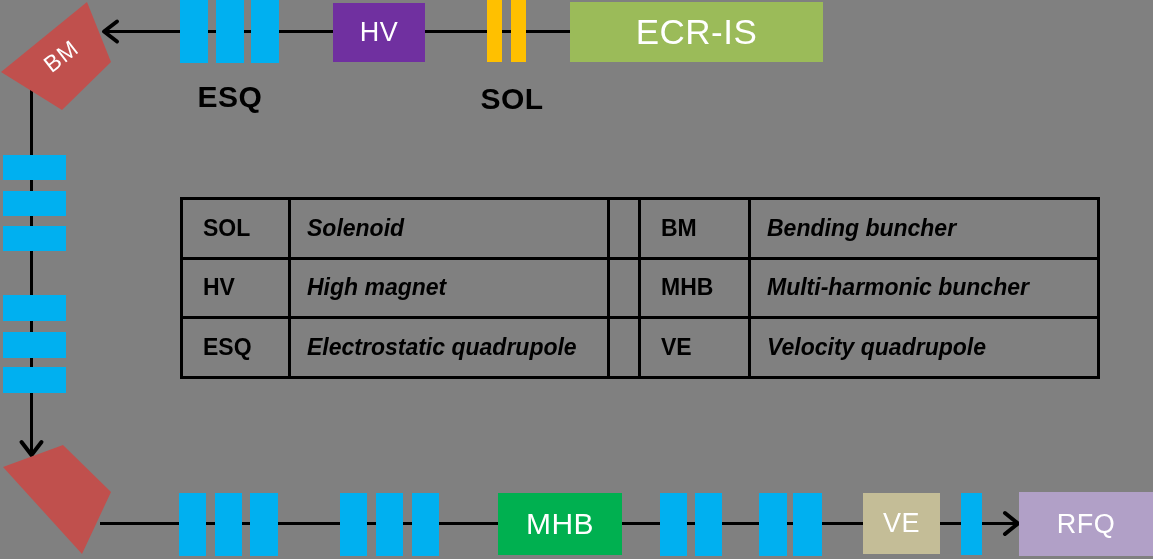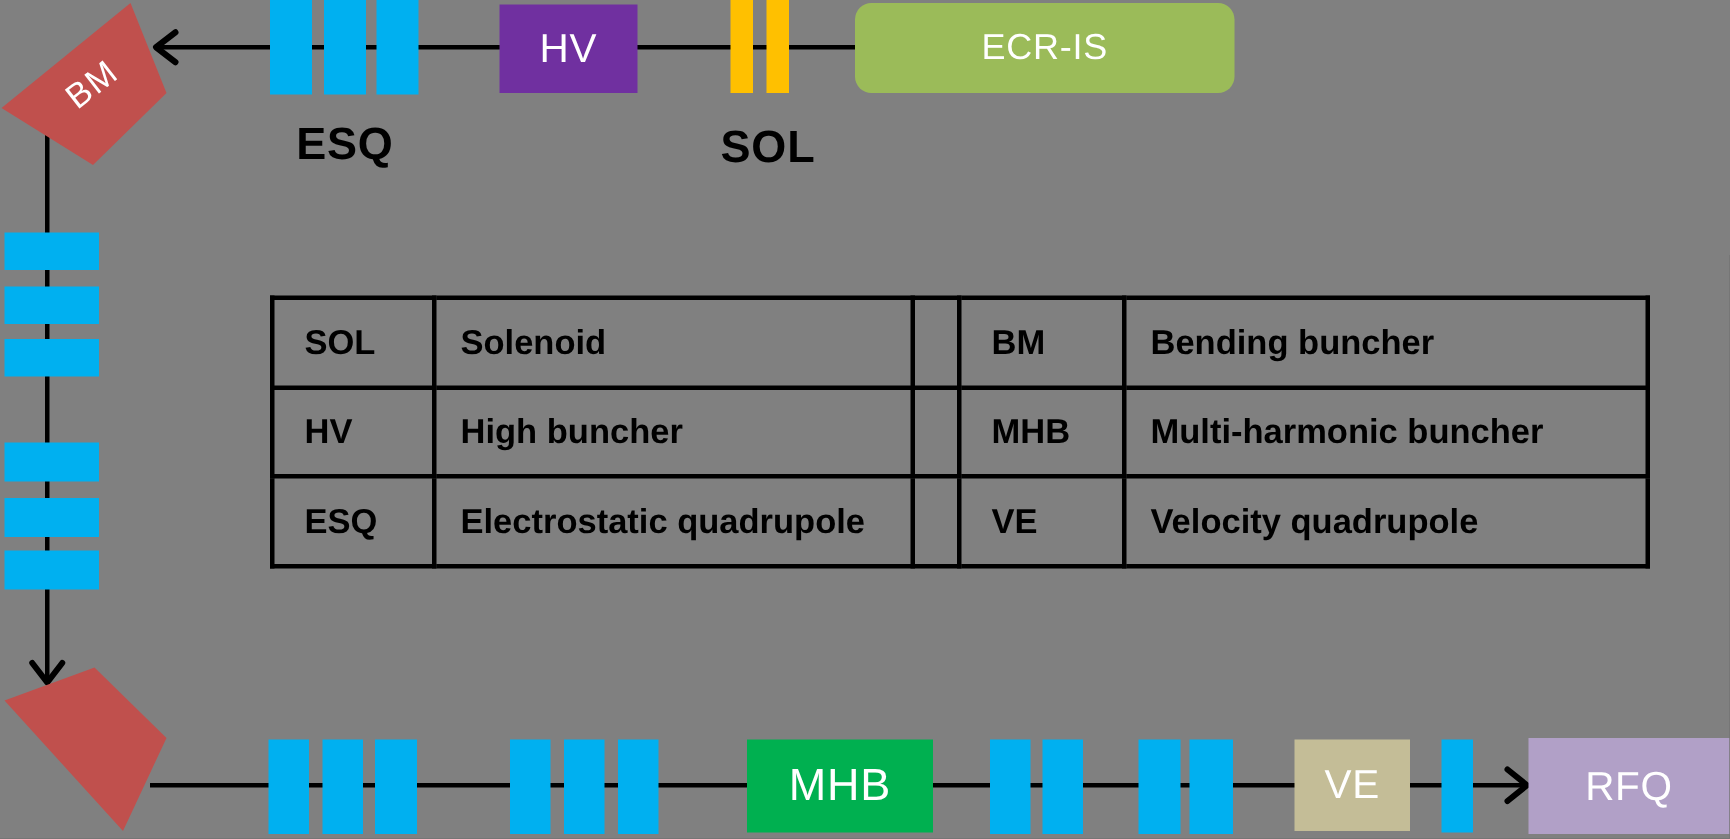--- a/index.html
+++ b/index.html
@@ -22,21 +22,21 @@
   .bar{position:absolute;}
   .bar.blue{background:var(--c-quad-blue,#00b0f0);}
   .bar.orange{background:var(--c-sol-orange,#ffc000);}
   .block{
     position:absolute;
     display:flex;align-items:center;justify-content:center;
     color:var(--c-label-white,#fff);
     letter-spacing:0.5px;
   }
   .block.hv{background:var(--c-hv-purple,#7030a0);font-size:27px;}
-  .block.ecr{background:var(--c-ecr-green,#9bbb59);font-size:24px;border-radius:11px;}
+  .block.ecr{background:var(--c-ecr-green,#9bbb59);font-size:35px;}
   .block.mhb{background:var(--c-mhb-green,#00b050);font-size:30px;}
   .block.ve{background:var(--c-ve-tan,#c4bd97);font-size:27px;}
   .block.rfq{background:var(--c-rfq-lavender,#b1a0c7);font-size:27px;}
   .diagram-label{
     position:absolute;
     color:var(--c-line-black,#000);
     font-size:30px;font-weight:700;letter-spacing:0.5px;
     text-align:center;
   }
   .bm-label{
@@ -51,21 +51,21 @@
     border-collapse:collapse;table-layout:fixed;
     background:transparent;
   }
   table.legend td{
     border:3px solid var(--c-line-black,#000);
     font-size:23px;font-weight:700;color:var(--c-line-black,#000);
     vertical-align:middle;
     overflow:hidden;white-space:nowrap;
   }
   td.abbr{padding-left:20px;}
-  td.desc{padding-left:16px;}
+  td.desc{padding-left:16px;font-style:italic;}
   td.spacer{padding:0;}
 </style>
 </head>
 <body>
 
 <div class="stage">
 
   <svg class="lines-layer" width="1153" height="559" viewBox="0 0 1153 559">
 
     <line class="beamline" x1="104" y1="31.5" x2="570" y2="31.5"></line>
@@ -117,21 +117,21 @@
     <tbody>
       <tr>
         <td class="abbr">SOL</td>
         <td class="desc">Solenoid</td>
         <td class="spacer"></td>
         <td class="abbr">BM</td>
         <td class="desc">Bending buncher</td>
       </tr>
       <tr>
         <td class="abbr">HV</td>
-        <td class="desc">High buncher</td>
+        <td class="desc">High magnet</td>
         <td class="spacer"></td>
         <td class="abbr">MHB</td>
         <td class="desc">Multi-harmonic buncher</td>
       </tr>
       <tr>
         <td class="abbr">ESQ</td>
         <td class="desc">Electrostatic quadrupole</td>
         <td class="spacer"></td>
         <td class="abbr">VE</td>
         <td class="desc">Velocity quadrupole</td>

